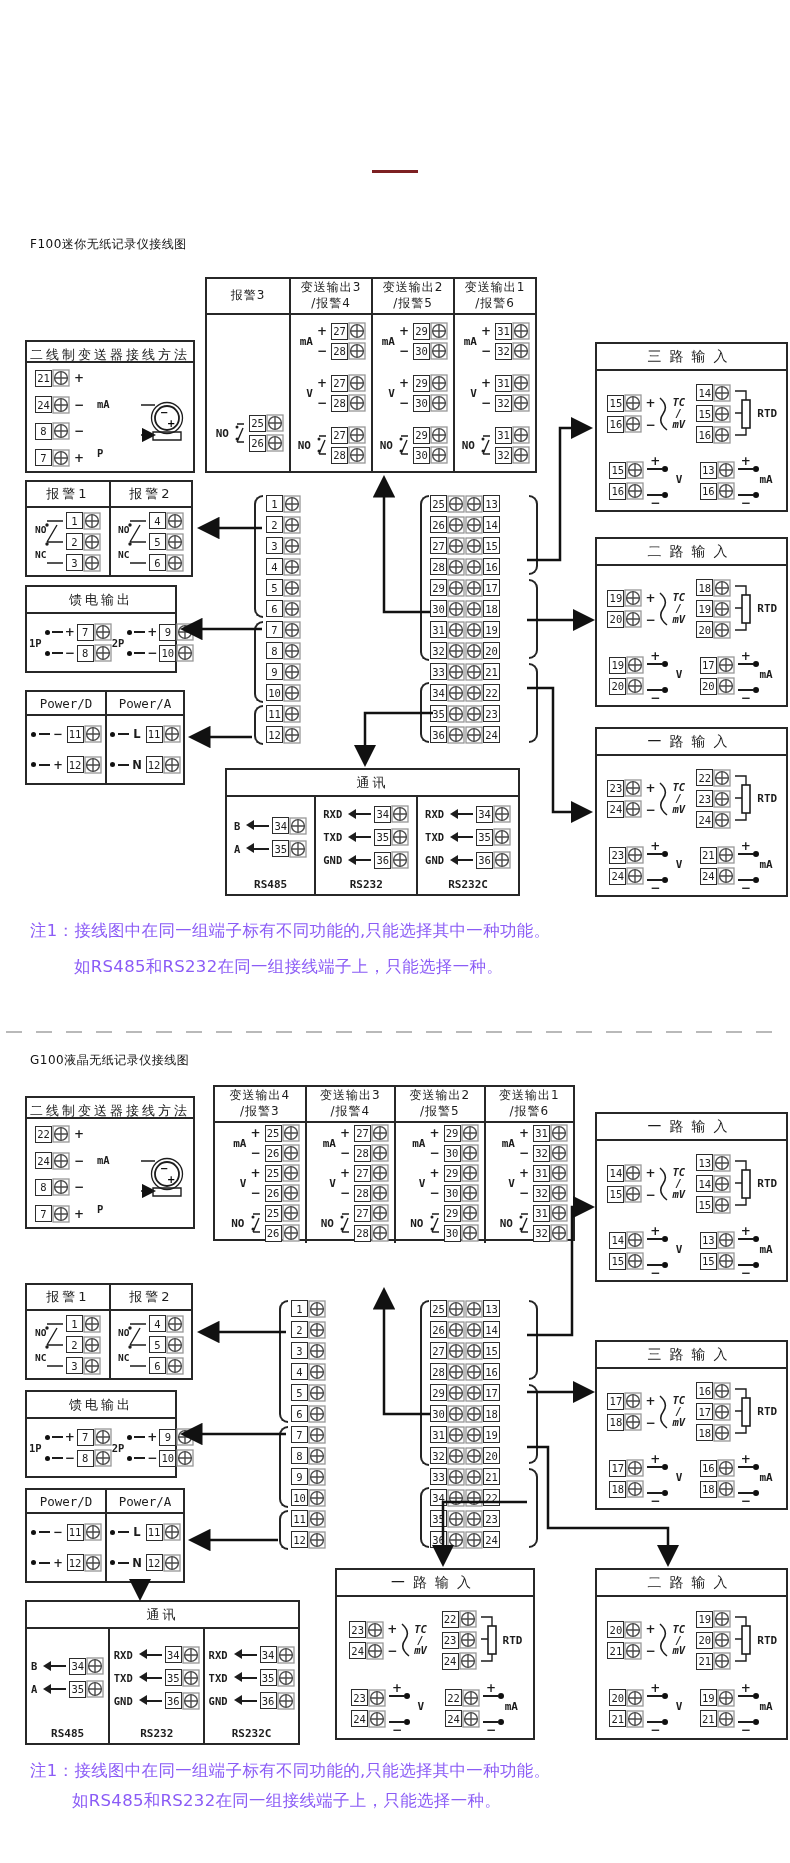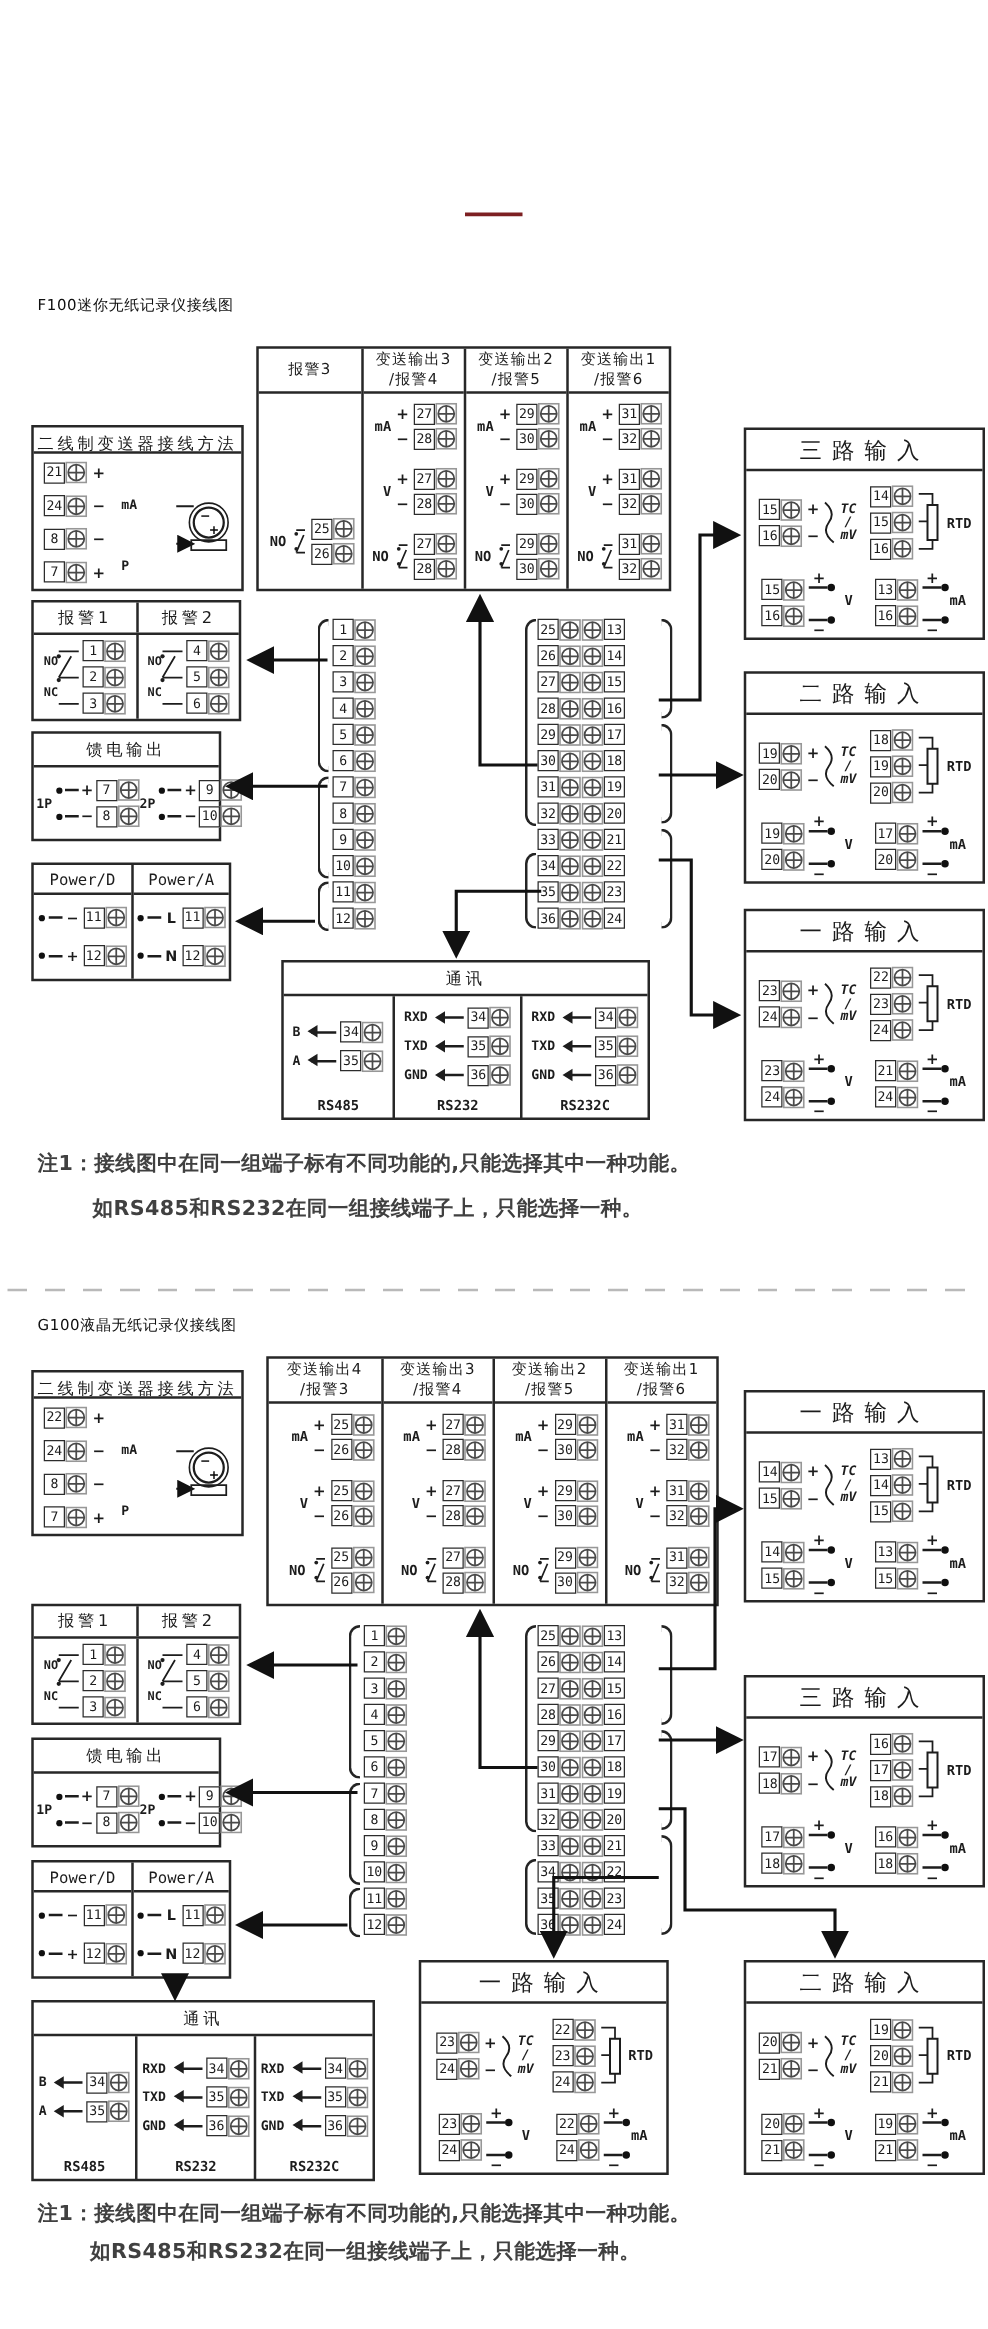--- a/index.html
+++ b/index.html
@@ -5,27 +5,27 @@
   *{margin:0;padding:0;box-sizing:border-box}
   html,body{background:#fff}
   body{width:790px;height:1863px;position:relative;overflow:hidden;
        font-family:"DejaVu Sans","Liberation Sans",sans-serif;color:#1c1c1c}
   #canvas{position:absolute;left:0;top:0;width:790px;height:1863px;background:#fff}
   .abs{position:absolute}
   .title{left:0;top:24px;width:790px;text-align:center;font-size:88px;font-weight:900;
          letter-spacing:5px;color:#262626;line-height:1.15}
   .underline{left:372px;top:170px;width:46px;height:3px;background:#7d2022}
   .seclabel{font-size:12px;color:#101010;letter-spacing:.5px}
-  .note{font-size:16.5px;color:#404040;font-weight:700;letter-spacing:.3px}
+  .note{font-size:16.5px;color:#8b5cf6;font-weight:400;letter-spacing:.3px}
   .divider{left:6px;width:778px;height:2px;
            background:repeating-linear-gradient(90deg,#b9b9b9 0 16px,transparent 16px 30px)}
   .box{position:absolute;border:2.5px solid #272727;background:#fff}
   .btitle{border-bottom:2.5px solid #272727;text-align:center;font-size:13px;
           letter-spacing:3px;padding:4px 0 3px;font-weight:500;white-space:nowrap;overflow:hidden}
-  .btitle.wide{letter-spacing:8px;font-size:18px}
+  .btitle.wide{letter-spacing:8px;font-size:14px}
   
   .term{display:inline-flex;align-items:center}
   .tnum{display:inline-flex;align-items:center;justify-content:center;min-width:17px;height:17px;
         border:1.6px solid #2c2c2c;background:#fff;font-size:10.5px;padding:0 1px;
         font-family:"DejaVu Sans Mono","Liberation Mono",monospace}
   .tscrew{width:18px;height:18px;display:inline-block;flex:0 0 auto}
   .tscrew svg{display:block;width:100%;height:100%}
   .tstack{display:inline-flex;flex-direction:column;gap:3px}
   .tstack.sm{gap:2px}
   
@@ -1770,21 +1770,21 @@
           <path d="M4 14 H18 M4 44 H16" stroke="#1d1d1d" stroke-width="1.6" fill="none" marker-end="url(#ah)"></path>
           <circle cx="30" cy="27" r="12" fill="none" stroke="#1d1d1d" stroke-width="1.8"></circle>
           <circle cx="30" cy="27" r="15.5" fill="none" stroke="#1d1d1d" stroke-width="1.3"></circle>
           <text x="23" y="25" font-size="10" font-weight="bold">−</text>
           <text x="30" y="36" font-size="10" font-weight="bold">+</text>
           <path d="M16 41 H44 V49 H16 z" fill="none" stroke="#1d1d1d" stroke-width="1.4"></path>
         </svg>
       </div>
     </div>
 
-  <div class="box" style="left:213px;top:1085px;width:362px;height:200px">
+  <div class="box" style="left:213px;top:1085px;width:362px;height:156px">
       <div class="otwrap">
         <div class="otcol">
           <div class="othdr">
             <span>变送输出4</span>
             <span>/报警3</span>
           </div>
           <div class="otbody">
             <div class="ocell">
               <b class="olbl">mA</b>
               <span class="osgns">

